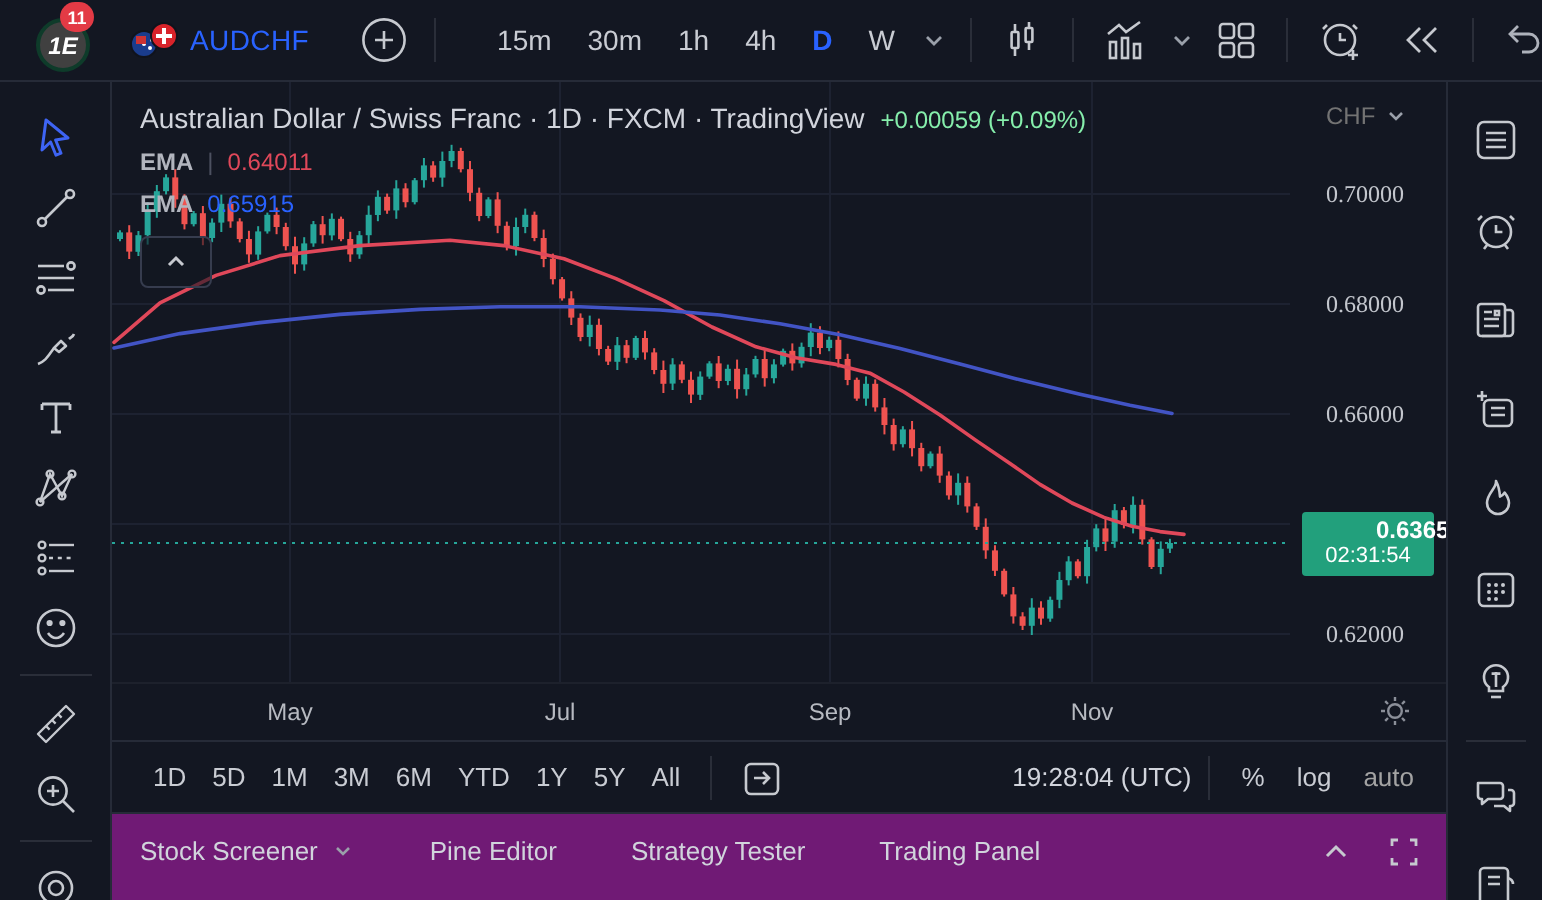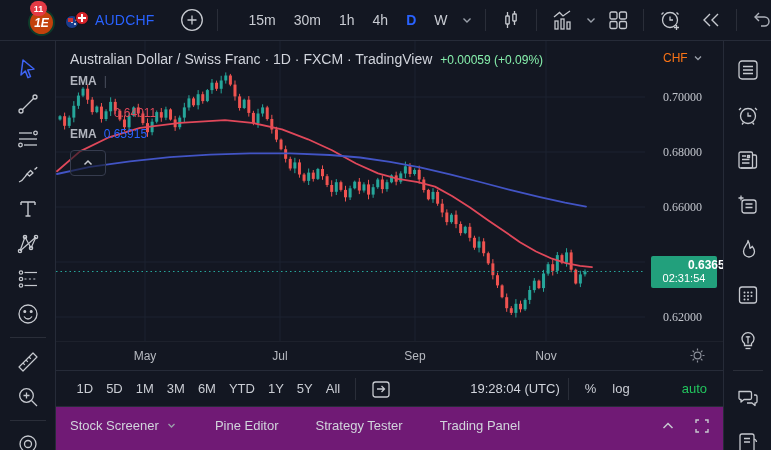--- a/index.html
+++ b/index.html
@@ -3,21 +3,21 @@
 <meta charset="utf-8">
 <style>
   * { margin:0; padding:0; box-sizing:border-box; }
   html,body { background:#0c0e15; }
   body { font-family:"Liberation Sans", sans-serif; -webkit-font-smoothing:antialiased; }
   .app { position:relative; width:771px; height:450px; background:#131722; color:#d1d4dc; overflow:hidden; user-select:none; }
 
   
   .topbar { position:absolute; top:0; left:0; width:771px; height:41px; display:flex; align-items:center; padding-left:11px; border-bottom:1px solid #262b38; overflow:hidden; background:#131722; z-index:5; }
   .logo-wrap { position:relative; width:32px; height:32px; flex:0 0 auto; }
-  .logo-circle { position:absolute; left:17px; bottom:0; width:27px; height:27px; border-radius:50%; background:#c2410c; border:2px solid #0e3b2a; display:flex; align-items:center; justify-content:center; color:#fff; font-weight:bold; font-style:italic; font-size:12px; }
+  .logo-circle { position:absolute; left:7px; bottom:0; width:27px; height:27px; border-radius:50%; background:#404040; border:2px solid #0e3b2a; display:flex; align-items:center; justify-content:center; color:#fff; font-weight:bold; font-style:italic; font-size:12px; }
   .notif-badge { position:absolute; top:-3px; right:-4px; min-width:17px; height:15px; border-radius:9px; background:#e33a45; color:#fff; font-size:9px; font-weight:bold; display:flex; align-items:center; justify-content:center; padding:0 3px; }
   .symbol-group { display:flex; align-items:center; gap:6px; margin-left:22px; cursor:pointer; }
   .flags { position:relative; width:24px; height:18px; }
   .flag { position:absolute; width:14px; height:14px; border-radius:50%; border:1px solid #10131c; }
   .flag.au { left:0; bottom:0; background:#1a3c8c; }
   .flag.au::after { content:""; position:absolute; left:2px; top:2px; width:5px; height:4px; background:#c33; }
   .flag.au::before { content:""; position:absolute; right:2px; bottom:3px; width:2px; height:2px; background:#fff; border-radius:50%; box-shadow:-3px -2px 0 #fff, 1px -4px 0 #fff; }
   .flag.ch { right:0; top:0; background:#d8232a; }
   .flag.ch::before { content:""; position:absolute; left:5px; top:2px; width:2px; height:8px; background:#fff; }
   .flag.ch::after { content:""; position:absolute; left:2px; top:5px; width:8px; height:2px; background:#fff; }
@@ -45,21 +45,21 @@
   #chart-svg { position:absolute; top:0; left:0; }
   .legend { position:absolute; top:10px; left:14px; z-index:3; }
   .legend-title-row { display:flex; align-items:baseline; gap:8px; font-size:14px; white-space:nowrap; }
   .legend-change { font-size:12px; }
   .ind-row { margin-top:7px; font-size:12px; display:flex; gap:7px; }
   .ind-label { color:#b2b5be; font-weight:bold; }
   .ind-sep { color:#4c5160; }
   .collapse-btn { margin-top:9px; width:36px; height:26px; border:1px solid #363c4e; border-radius:4px; display:flex; align-items:center; justify-content:center; cursor:pointer; background:rgba(19,23,34,.6); }
 
   .price-axis { position:absolute; top:0; left:589px; width:78px; height:329px; font-size:12px; color:#c3c6cd; }
-  .currency-row { position:absolute; top:10px; left:18px; display:flex; align-items:center; gap:4px; cursor:pointer; color:#f97316; }
+  .currency-row { position:absolute; top:10px; left:18px; display:flex; align-items:center; gap:4px; cursor:pointer; color:#737373; }
   .tick { position:absolute; left:18px;font-family:Liberation Serif, serif; }
   .last-badge { position:absolute; left:6px; width:66px; border-radius:2px; color:#fff; text-align:center; padding:2px 0 3px; z-index:3; }
   .last-badge .p { font-size:12px; font-weight:bold; line-height:14px;padding-left:37px; }
   .last-badge .c { font-size:11px; line-height:13px; }
   .axis-gear { position:absolute; left:631px; top:304px; width:20px; height:20px; display:flex; align-items:center; justify-content:center; cursor:pointer; }
 
   .time-axis { position:absolute; top:300px; left:0; width:667px; height:29px; border-top:1px solid #1d212c; font-size:12px; color:#b7bac1; }
   .month { position:absolute; top:7px; transform:translateX(-50%); cursor:default; }
 
   .range-bar { position:absolute; top:329px; left:0; width:667px; height:36px; border-top:1px solid #262b38; display:flex; align-items:center; padding:0 14px; font-size:13px; color:#c9ccd3; }
@@ -513,21 +513,21 @@
         </svg>
 
       <div class="legend">
         <div class="legend-title-row">
           <span>Australian Dollar / Swiss Franc · 1D · FXCM · TradingView</span>
           <span class="legend-change" style="color: #86efac;">+0.00059 (+0.09%)</span>
         </div>
         <div class="ind-row">
           <span class="ind-label">EMA</span>
             <span class="ind-sep">|</span>
-          <span style="color: rgb(224, 72, 90); margin-top: 32px;">0.64011</span>
+          <span style="color: rgb(224, 72, 90);">0.64011</span>
         </div>
         <div class="ind-row">
           <span class="ind-label">EMA</span>
           <span style="color: rgb(41, 98, 255);">0.65915</span>
         </div>
         <div class="collapse-btn">
           <svg width="14" height="14" viewBox="0 0 14 14" fill="none" stroke="#c6c9cf" stroke-width="1.5">
               <path d="M3.5 8.5 7 5l3.5 3.5"></path>
             </svg>
         </div>
@@ -580,21 +580,21 @@
         <svg width="22" height="22" viewBox="0 0 22 22" fill="none" stroke="#c6c9cf" stroke-width="1.3">
             <rect x="3" y="4" width="16" height="15" rx="2.5"></rect>
             <path d="M7 11h7M11.5 8l3 3-3 3"></path>
           </svg>
       </div>
       <div class="rb-right">
         <span class="clock">19:28:04 (UTC)</span>
         <div class="vdiv"></div>
         <span class="scale-mode">%</span>
         <span class="scale-mode">log</span>
-        <span class="scale-mode" style="padding-right: 2px; color: #22c55e; margin-left: 36px;">auto</span>
+        <span class="scale-mode" style="padding-right: 2px; color: #a3a3a3;">auto</span>
       </div>
     </div>
 
     <div class="bottom-panel">
       <div class="bp-tab">
         <span>Stock Screener</span>
         <svg width="13" height="13" viewBox="0 0 13 13" fill="none" stroke="#9aa0aa" stroke-width="1.3">
             <path d="M3.5 5 6.5 8l3-3"></path>
           </svg>
       </div>

